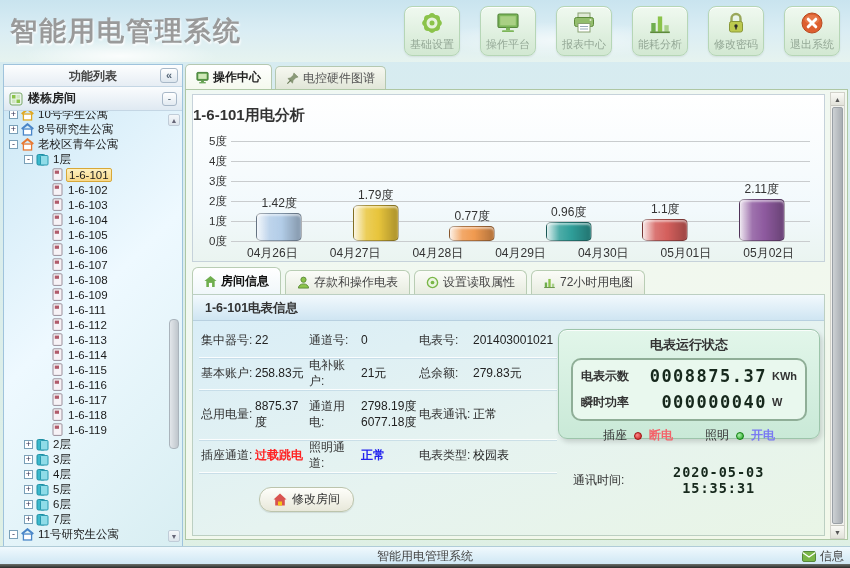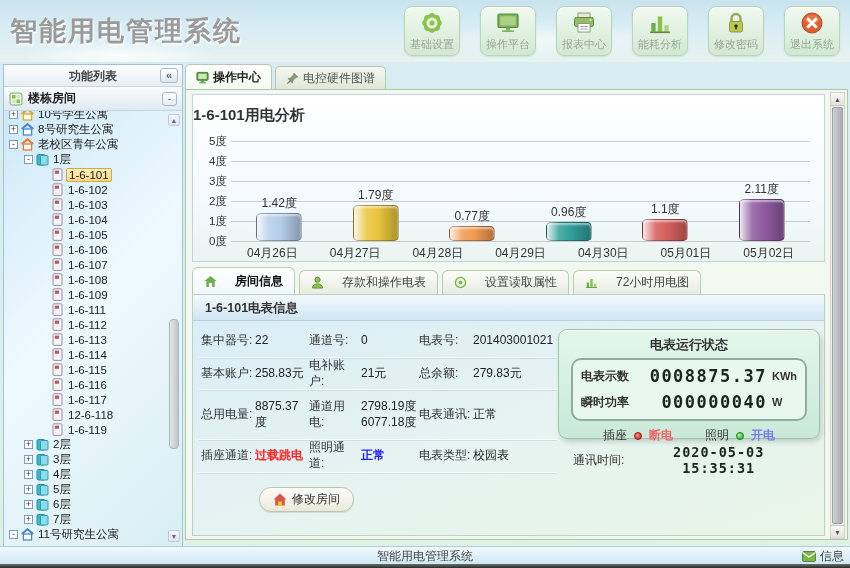--- a/index.html
+++ b/index.html
@@ -85,21 +85,21 @@
   .bgrp { flex:1; display:flex; flex-direction:column; align-items:center; justify-content:flex-end; }
   .bval { font-size:12px; color:#333; margin-bottom:1px; }
   .bar { width:46px; border:1px solid rgba(0,0,0,.28); border-radius:5px;
     background-image:linear-gradient(90deg,rgba(255,255,255,.85),rgba(255,255,255,.15) 28%,rgba(0,0,0,0) 55%,rgba(0,0,0,.22) 92%);
     box-shadow:inset 0 2px 2px rgba(255,255,255,.5); }
   .cats { position:absolute; left:38px; right:14px; top:150px; display:flex; }
   .cat { flex:1; text-align:center; font-size:12px; color:#333; }
 
   
   .subtabs { position:absolute; left:6px; top:177px; height:27px; display:flex; align-items:flex-end; }
-  .stab { display:inline-flex; align-items:center; gap:18px; height:24px; padding:0 11px;
+  .stab { display:inline-flex; align-items:center; gap:4px; height:24px; padding:0 11px;
     border:1px solid #b9cdb4; border-bottom:none; border-radius:6px 6px 0 0;
     background:linear-gradient(180deg,#fbfcf8,#e7ece0); font-size:12px; color:#444; margin-right:4px; cursor:pointer; }
   .stab .icn { width:13px; height:13px; }
   .stab.active { background:linear-gradient(180deg,#ffffff,#f0f7fa); font-weight:bold; color:#111; height:27px; }
 
   
   .info-panel { position:absolute; left:6px; top:204px; width:633px; height:242px;
     border:1px solid #bccfc2; background:linear-gradient(160deg,#d8edf8 0%,#e6f3f0 55%,#e9f5e6 100%); }
   .info-header { height:26px; background:linear-gradient(180deg,#f2f9fd,#cfe5f2); border-bottom:1px solid #b8d0e0;
     font-size:12.5px; font-weight:bold; color:#333; line-height:26px; padding-left:12px; }
@@ -124,21 +124,21 @@
   .lcddigits { flex:1; text-align:right; font-family:"DejaVu Sans Mono","Liberation Mono",monospace;
     font-size:17px; font-weight:bold; letter-spacing:1.5px; color:#16281c; }
   .lcdunit { width:30px; font-size:11px; font-weight:bold; color:#333; padding-left:5px; flex:none; }
   .statusline { display:flex; align-items:center; justify-content:center; gap:7px; font-size:12px;
     color:#333; margin-top:6px; }
   .dot { width:8px; height:8px; border-radius:50%; display:inline-block; }
   .dot.red { background:radial-gradient(circle at 35% 35%,#ff8a8a,#c01818); border:1px solid #a01010; }
   .dot.green { background:radial-gradient(circle at 35% 35%,#aef0ae,#18a018); border:1px solid #108010; }
   .st-off { font-weight:bold; }
   .gap18 { width:18px; }
-  .commline { display:flex; align-items:center; margin-top:0; padding:0 14px; }
+  .commline { display:flex; align-items:center; margin-top:20px; padding:0 14px; }
   .commlabel { font-size:12px; color:#333; margin-right:8px; flex:none; }
   .commvalue { flex:1; text-align:center; font-family:"DejaVu Sans Mono","Liberation Mono",monospace;
     font-size:13.5px; font-weight:bold; letter-spacing:1px; color:#16281c; }
 
   .modify-btn { position:absolute; left:66px; top:166px; display:inline-flex; align-items:center; gap:5px;
     padding:3px 13px; border:1px solid #bcc4ac; border-radius:12px;
     background:linear-gradient(180deg,#fefefa,#e8e8da); font-size:12px; color:#333; cursor:pointer;
     box-shadow:0 1px 1px rgba(0,0,0,.1); }
   .modify-btn .icn { width:14px; height:13px; }
 
@@ -406,21 +406,21 @@
               <rect x="3.8" y="2.6" width="4.2" height="3.2" fill="#b05a6a"></rect>
             </svg></span>
           <span class="tlbl">1-6-117</span>
         </div>
         <div class="titem" style="padding-left:35px">
           <span class="tog-sp"></span>
           <span class="icn"><svg viewBox="0 0 13 13">
               <rect x="2" y="0.8" width="9" height="11.6" rx="1" fill="#f7f2f6" stroke="#9a8f9a"></rect>
               <rect x="3.8" y="2.6" width="4.2" height="3.2" fill="#b05a6a"></rect>
             </svg></span>
-          <span class="tlbl">12-6-118</span>
+          <span class="tlbl">1-6-118</span>
         </div>
         <div class="titem" style="padding-left:35px">
           <span class="tog-sp"></span>
           <span class="icn"><svg viewBox="0 0 13 13">
               <rect x="2" y="0.8" width="9" height="11.6" rx="1" fill="#f7f2f6" stroke="#9a8f9a"></rect>
               <rect x="3.8" y="2.6" width="4.2" height="3.2" fill="#b05a6a"></rect>
             </svg></span>
           <span class="tlbl">1-6-119</span>
         </div>
         <div class="titem" style="padding-left:20px">

